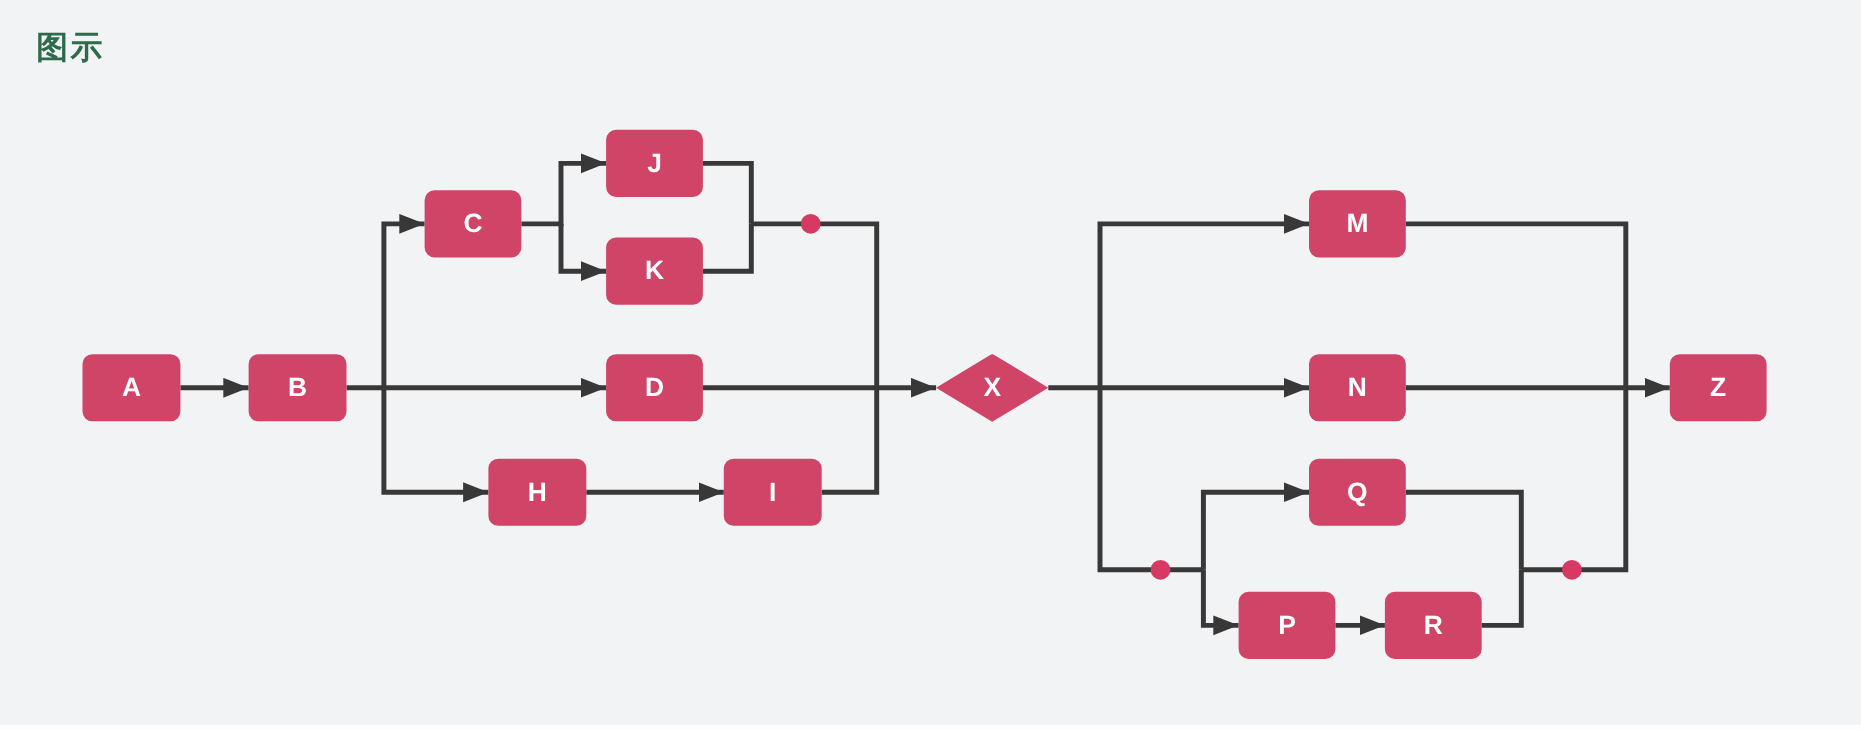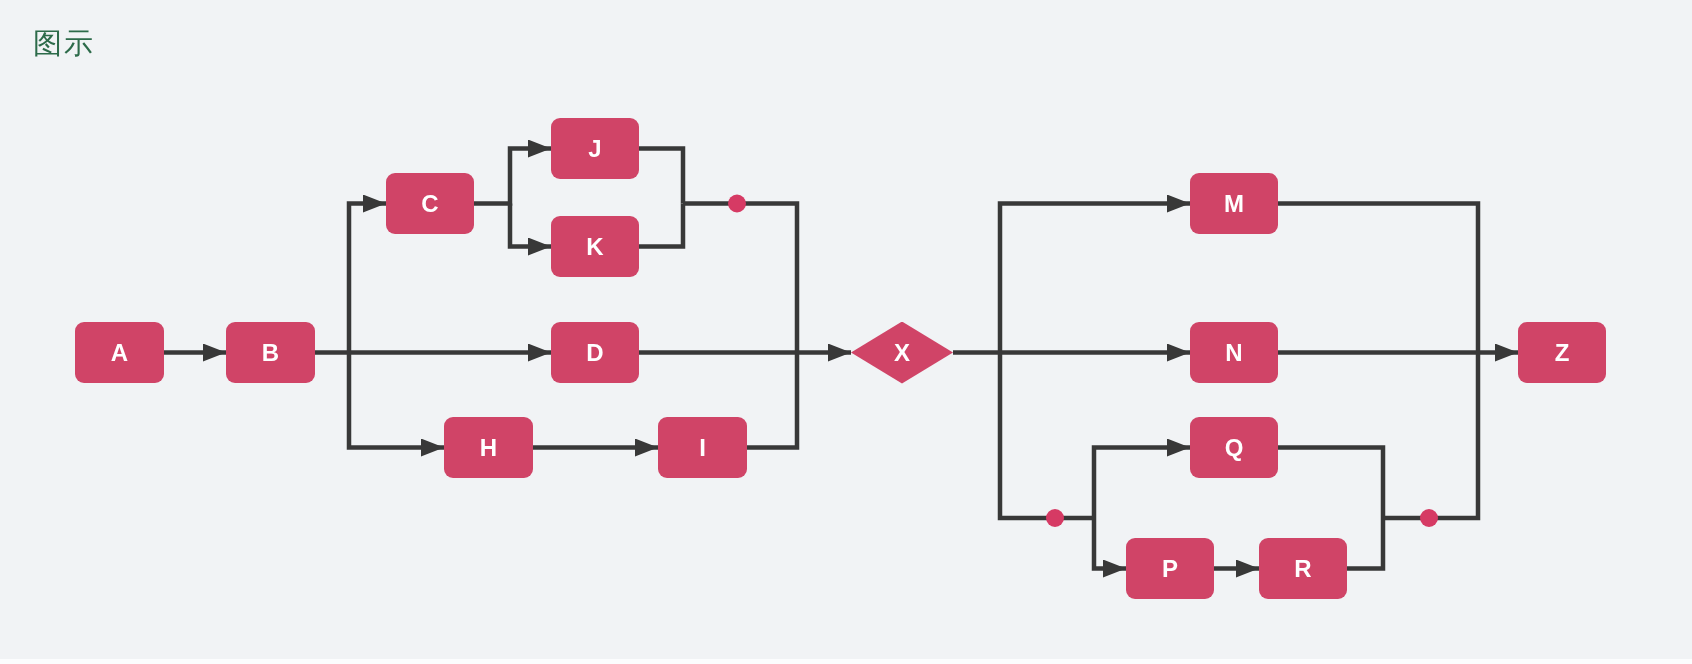--- a/index.html
+++ b/index.html
@@ -5,21 +5,21 @@
   html,body{margin:0;padding:0;}
   body{font-family:"Liberation Sans", sans-serif; background:#e9ebee;}
   .canvas{
     position:relative;
     width:1692px;height:664px;
     background:var(--bg,#f1f3f5);
     overflow:hidden;
   }
   .title{
     position:absolute;left:33px;top:24px;
-    font-size:29px;font-weight:400;
+    font-size:29px;font-weight:700;
     color:var(--title,#2d6b4a);
     letter-spacing:2px;
   }
   svg.edges{position:absolute;left:0;top:0;width:1692px;height:664px;}
   .node{
     position:absolute;
     display:flex;align-items:center;justify-content:center;
     background:var(--node-fill,#d04467);
     color:var(--node-text,#fff);
     font-size:24px;font-weight:700;

